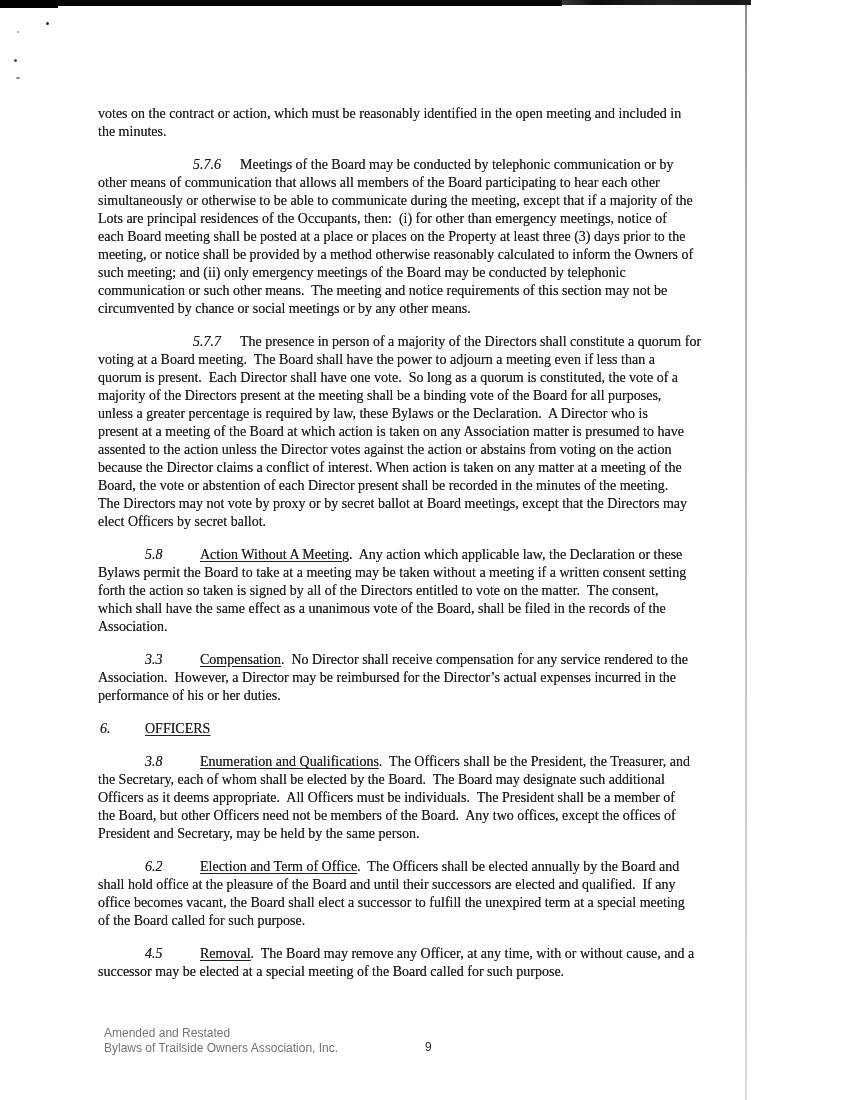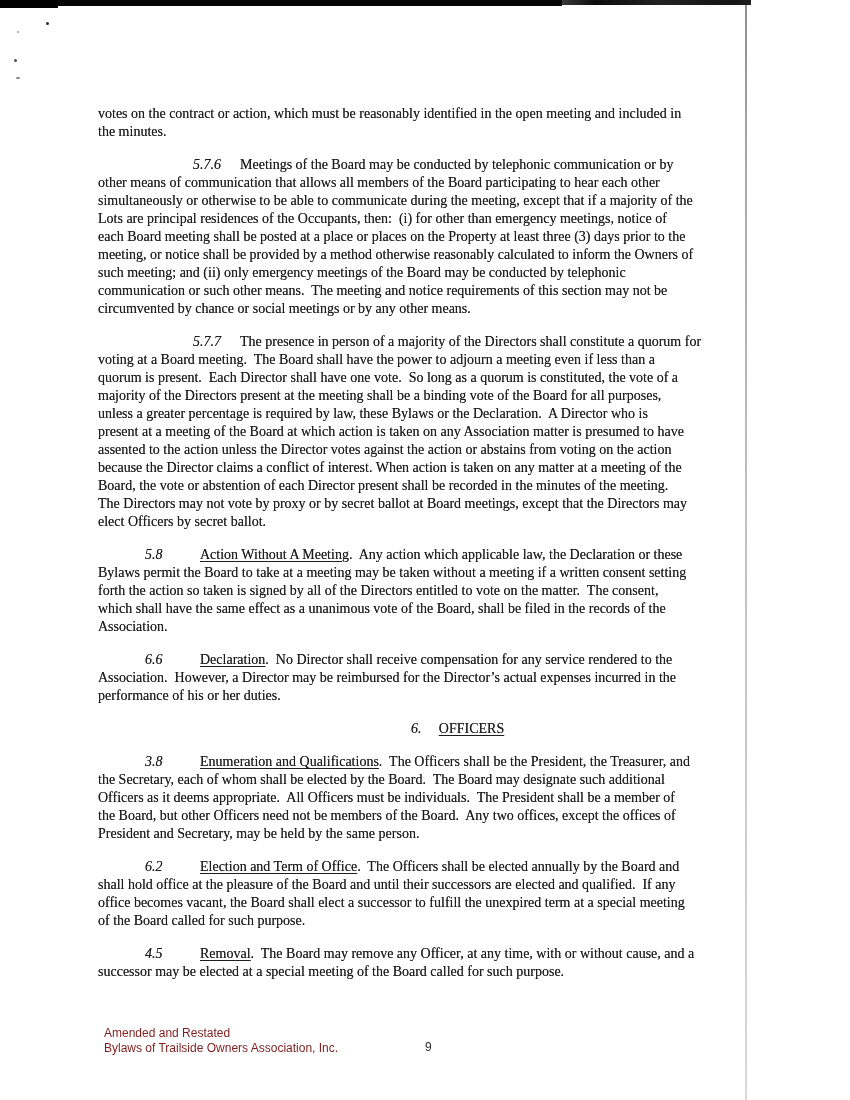--- a/index.html
+++ b/index.html
@@ -35,32 +35,32 @@
 
   
   .content {
     position: absolute; top: 105px; left: 98px; width: 700px;
     font-size: 14px; line-height: 18px;
     text-shadow: 0 0 0.4px rgba(0,0,0,0.65);
   }
   .para { margin: 0 0 15px 0; white-space: pre-wrap; }
   .ind-a { text-indent: 95px; }  
   .ind-b { text-indent: 47px; }  
-  .ind-h { text-indent: 2px; text-align: center; }   
+  .ind-h { text-indent: 2px; }   
   .lead { display: inline-block; text-indent: 0; font-style: italic; }
   .lead-a { width: 47px; }
   .lead-b { width: 55px; }
   .lead-h { width: 45px; }
   .u { text-decoration: underline; text-underline-offset: 2px; }
 
   
   .footer {
     position: absolute; left: 104px; top: 1026px;
     font-family: "Liberation Sans", "DejaVu Sans", sans-serif;
-    font-size: 12px; line-height: 15px; color: #7f1d1d;
+    font-size: 12px; line-height: 15px; color: #737373;
   }
   .pagenum {
     position: absolute; left: 425px; top: 1040px;
     font-family: "Liberation Sans", "DejaVu Sans", sans-serif;
     font-size: 12px; line-height: 15px; color: #2b2b2b;
   }
 </style>
 </head>
 <body>
 
@@ -101,21 +101,21 @@
 Board, the vote or abstention of each Director present shall be recorded in the minutes of the meeting.
 The Directors may not vote by proxy or by secret ballot at Board meetings, except that the Directors may
 elect Officers by secret ballot.</span></p>
 
     <p class="para ind-b"><span class="lead lead-b">5.8</span><span class="u">Action Without A Meeting</span><span>.  Any action which applicable law, the Declaration or these
 Bylaws permit the Board to take at a meeting may be taken without a meeting if a written consent setting
 forth the action so taken is signed by all of the Directors entitled to vote on the matter.  The consent,
 which shall have the same effect as a unanimous vote of the Board, shall be filed in the records of the
 Association.</span></p>
 
-    <p class="para ind-b"><span class="lead lead-b">6.6</span><span class="u">Declaration</span><span>.  No Director shall receive compensation for any service rendered to the
+    <p class="para ind-b"><span class="lead lead-b">3.3</span><span class="u">Compensation</span><span>.  No Director shall receive compensation for any service rendered to the
 Association.  However, a Director may be reimbursed for the Director’s actual expenses incurred in the
 performance of his or her duties.</span></p>
 
     <p class="para ind-h"><span class="lead lead-h">6.</span><span class="u">OFFICERS</span></p>
 
     <p class="para ind-b"><span class="lead lead-b">3.8</span><span class="u">Enumeration and Qualifications</span><span>.  The Officers shall be the President, the Treasurer, and
 the Secretary, each of whom shall be elected by the Board.  The Board may designate such additional
 Officers as it deems appropriate.  All Officers must be individuals.  The President shall be a member of
 the Board, but other Officers need not be members of the Board.  Any two offices, except the offices of
 President and Secretary, may be held by the same person.</span></p>

